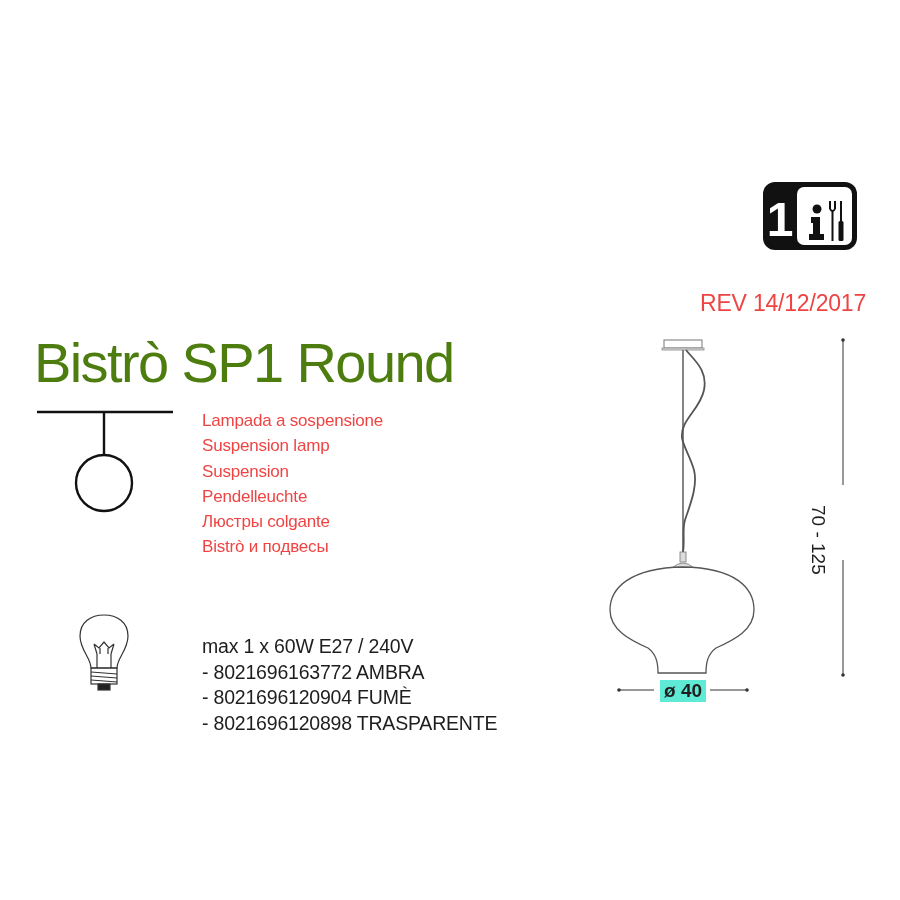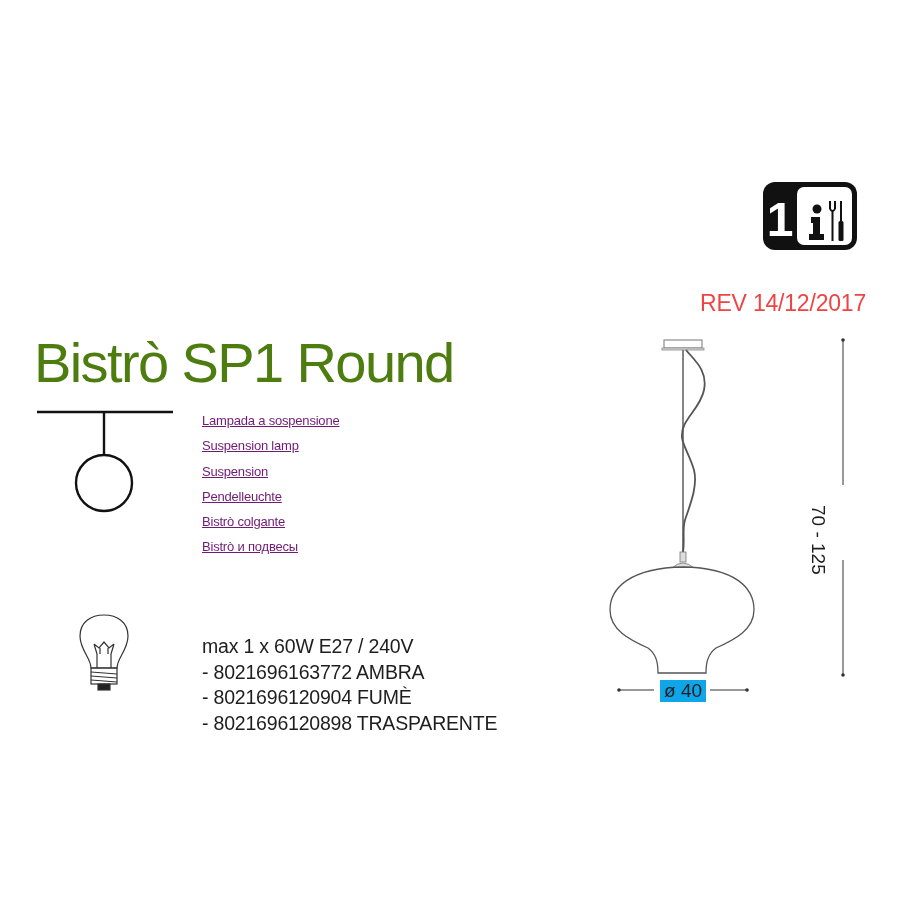--- a/index.html
+++ b/index.html
@@ -3,28 +3,28 @@
 <meta charset="utf-8">
 <style>
   html, body { margin:0; padding:0; background:#ffffff; }
   body { width:900px; height:900px; position:relative; overflow:hidden;
          font-family:"Liberation Sans", sans-serif; color:#1a1a1a; }
   .abs { position:absolute; }
   .badge { left:762px; top:181px; width:96px; height:70px; }
   .rev { left:668px; top:290px; font-size:23px; letter-spacing:-0.2px; white-space:nowrap; color:#ef4444;margin-left:32px; }
   .title { left:34px; top:333px; font-size:56px; letter-spacing:-1.6px; white-space:nowrap; color:#4d7c0f; line-height:60px; }
   .symbol { left:30px; top:405px; width:150px; height:120px; }
-  .types { left:202px; top:408px; font-size:13px; line-height:25.3px; color:#701a75; letter-spacing:-0.2px;text-decoration:underline; }
+  .types { left:202px; top:408px; font-size:17px; line-height:25.3px; color:#ef4444; letter-spacing:-0.2px; }
   .types div, .specs div { white-space:nowrap; }
   .bulb { left:72px; top:608px; width:64px; height:90px; }
   .specs { left:202px; top:634px; font-size:19.5px; line-height:25.5px; color:#1e1e1e; letter-spacing:-0.2px; }
   .lamp { left:590px; top:330px; width:280px; height:380px; }
   .dim-v-label { left:829px; top:505px; font-size:19px; color:#1e1e1e; white-space:nowrap;
                  transform-origin:left top; transform:rotate(90deg); }
-  .dim-h-label { left:660px; top:680px; font-size:19px; color:#1e1e1e; white-space:nowrap; background:#0ea5e9; padding:0 4px; }
+  .dim-h-label { left:660px; top:680px; font-size:19px; color:#1e1e1e; white-space:nowrap; background:#5eead4; padding:0 4px;font-weight:bold; }
 </style>
 </head>
 <body>
 
 <div class="abs badge">
   <svg width="96" height="70" viewBox="0 0 96 70">
     <rect x="1" y="1" width="94" height="68" rx="12" ry="12" fill="#111"></rect>
     <rect x="35" y="6" width="55" height="58" rx="7" ry="7" fill="#fff"></rect>
     <text x="18" y="55" font-family="Liberation Sans, sans-serif" font-weight="bold" font-size="48" fill="#fff" text-anchor="middle">1</text>
   </svg>
@@ -48,21 +48,21 @@
   <line x1="7" y1="7" x2="143" y2="7" stroke="#111" stroke-width="2.4"></line>
   <line x1="74" y1="7" x2="74" y2="50" stroke="#111" stroke-width="2.4"></line>
   <circle cx="74" cy="78" r="28" fill="none" stroke="#111" stroke-width="2.4"></circle>
 </svg>
 
 <div class="abs types">
   <div>Lampada a sospensione</div>
   <div>Suspension lamp</div>
   <div>Suspension</div>
   <div>Pendelleuchte</div>
-  <div>Bistrò colgante</div>
+  <div>Люстры colgante</div>
   <div>Bistrò и подвесы</div>
 </div>
 
 <svg class="abs bulb" width="64" height="90" viewBox="0 0 64 90">
   <g fill="none" stroke="#333" stroke-width="1.2">
     <path d="M19 60 C 19 50, 8 42, 8 28 C 8 14, 19 7, 32 7 C 45 7, 56 14, 56 28 C 56 42, 45 50, 45 60 Z"></path>
     <path d="M25 60 L25 46 M39 60 L39 46"></path>
     <path d="M25 46 L22 36 M39 46 L42 36 M22 36 L27 40 L32 34 L37 40 L42 36"></path>
     <path d="M28 46 L28 40 M36 46 L36 40"></path>
     <rect x="19" y="60" width="26" height="16"></rect>

